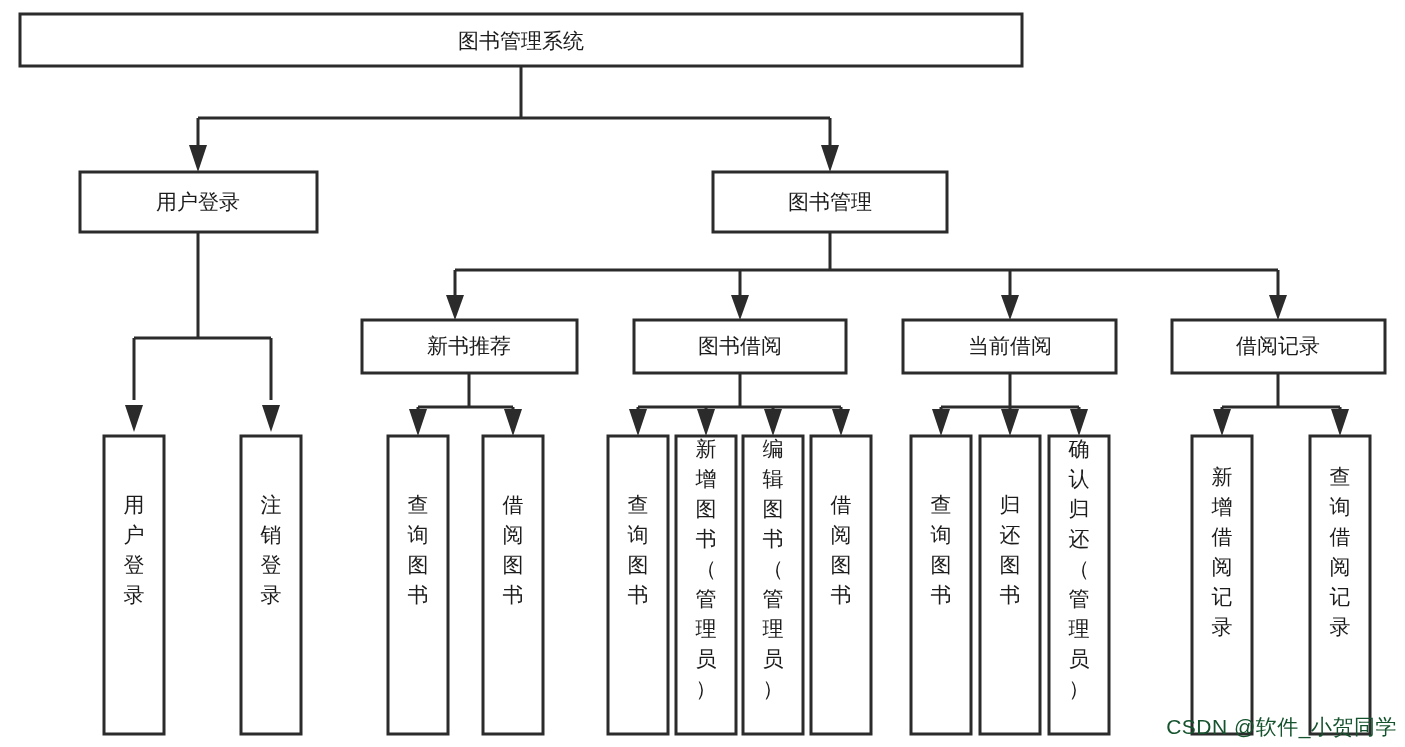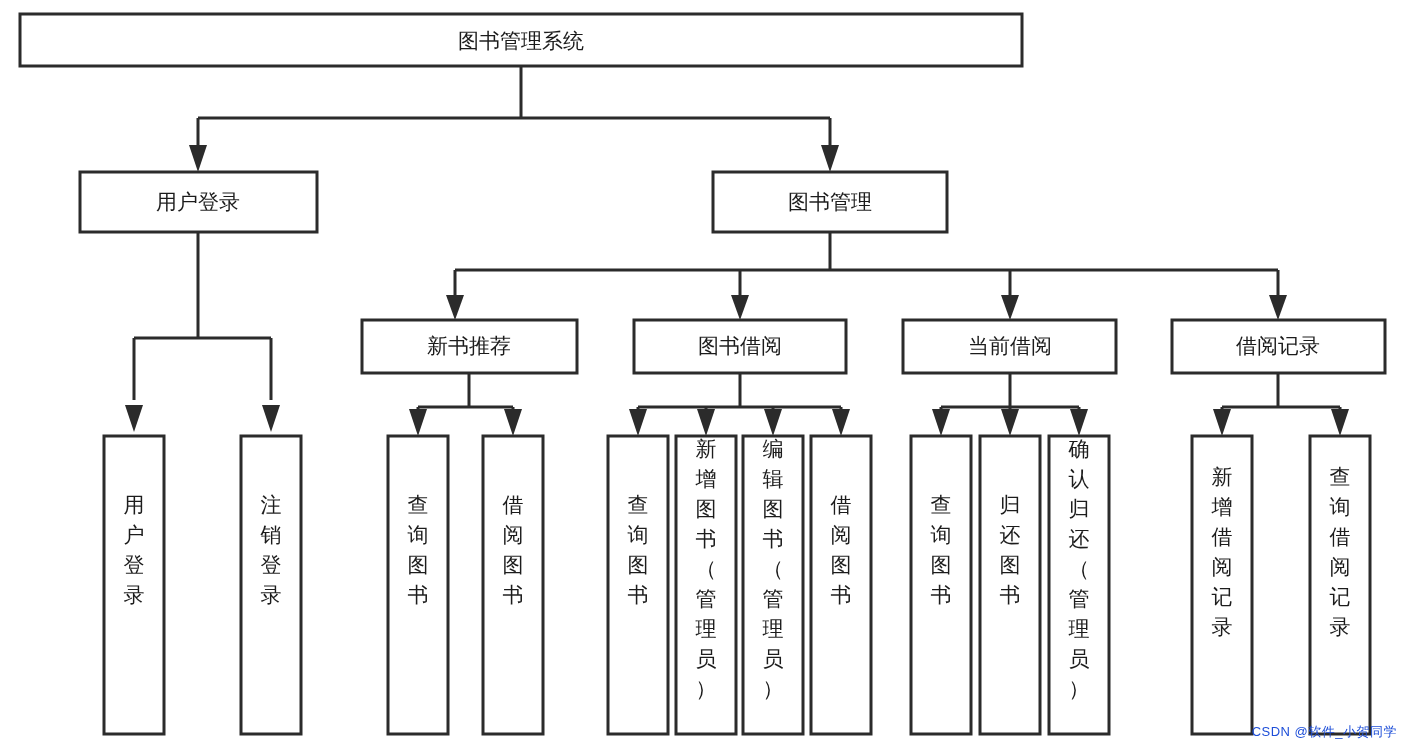--- a/index.html
+++ b/index.html
@@ -53,22 +53,22 @@
     font-family: "Liberation Sans", "DejaVu Sans", sans-serif;
     font-size: 21px;
     fill: #1c1c1c;
     text-anchor: middle;
   }
   .watermark {
     position: absolute;
     right: 8px;
     bottom: 6px;
     font-family: "Liberation Sans", "DejaVu Sans", sans-serif;
-    font-size: 13px;
-    color: #1d4ed8;
+    font-size: 21px;
+    color: #14532d;
     white-space: nowrap;
     letter-spacing: 0.5px;
   }
 </style>
 </head>
 <body>
 
 <div id="diagram-root">
 
   <svg id="flowchart" viewBox="0 0 1405 747">

